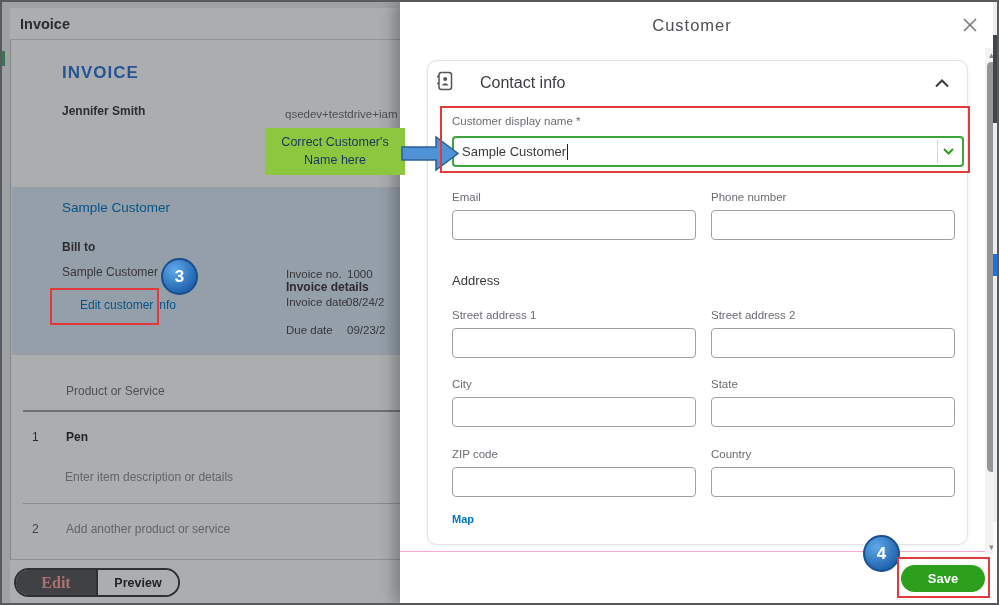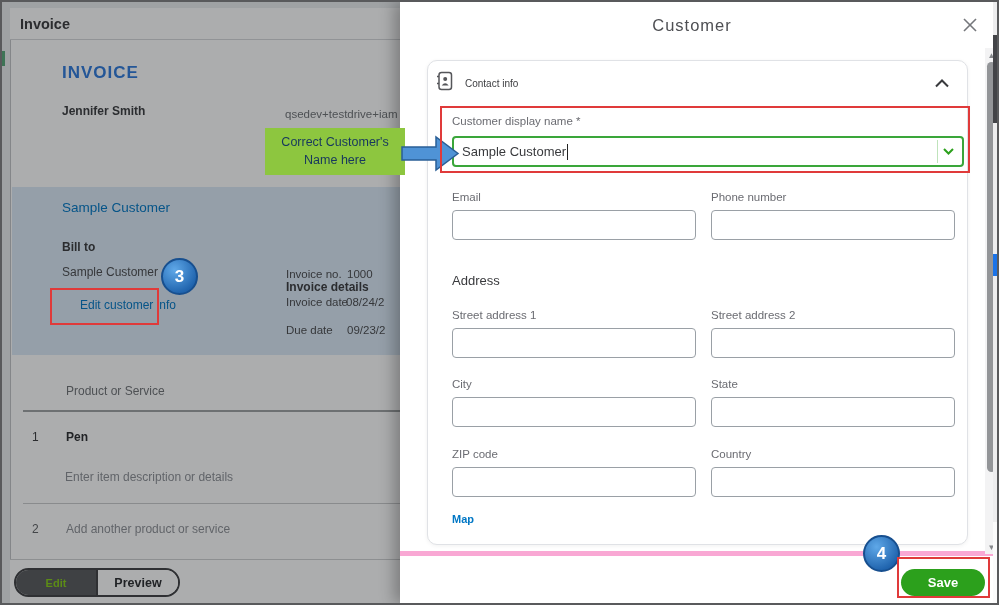--- a/index.html
+++ b/index.html
@@ -32,54 +32,54 @@
   .hr2 { position:absolute; left:21px; top:501px; width:377px; height:1px; background:#c9cbcd; }
   .row-num1 { position:absolute; left:30px; top:428px; font-size:12px; color:#393a3d; }
   .row-item { position:absolute; left:64px; top:428px; font-size:12px; font-weight:bold; color:#2a2b2e; }
   .row-desc { position:absolute; left:63px; top:468px; font-size:12px; color:#8d9096; }
   .row-num2 { position:absolute; left:30px; top:520px; font-size:12px; color:#5f6164; }
   .row-add  { position:absolute; left:64px; top:520px; font-size:12px; color:#8d9096; }
   .left-footer { position:absolute; left:8px; right:0; top:557px; bottom:0; background:#fff;
                  border-top:1px solid #cfd1d3; }
   .pill { position:absolute; left:12px; top:566px; width:166px; height:29px; border:2px solid #3f4043;
           border-radius:15px; overflow:hidden; display:flex; background:#fff; }
-  .pill-edit { width:80px; background:#58595c; color:#84cc16; font-size:11px; font-weight:bold;
-               display:flex; align-items:center; justify-content:center; }
+  .pill-edit { width:80px; background:#58595c; color:#fca5a5; font-size:16px; font-weight:bold;
+               display:flex; align-items:center; justify-content:center;font-family:Liberation Serif, serif; }
   .pill-preview { flex:1; background:#fff; color:#2a2b2e; font-size:12.5px; font-weight:bold;
                display:flex; align-items:center; justify-content:center; border-left:2px solid #3f4043; }
   .green-sliver { position:absolute; left:0; top:49px; width:3px; height:15px; background:#57a878; }
   .dim { position:absolute; left:0; top:0; right:0; bottom:0; background:rgba(18,19,22,0.35); z-index:5; }
 
   
   .drawer { position:absolute; left:398px; top:0; width:598px; height:601px; background:#fff;
             box-shadow:-6px 0 14px rgba(0,0,0,0.28); z-index:10; }
   .drawer-title { position:absolute; left:0; right:14px; top:14px; text-align:center;
                   font-size:16.5px; color:#4e4f53; letter-spacing:1px; }
   .close-x { position:absolute; right:20px; top:15px; width:16px; height:16px; cursor:pointer; }
   .card { position:absolute; left:27px; top:58px; width:541px; height:485px; background:#fff;
           border:1px solid #e0e2e6; border-radius:10px; box-shadow:0 1px 4px rgba(0,0,0,0.06); }
   .card-header { height:44px; display:flex; align-items:center; padding:0 10px 0 8px; }
-  .card-header .title { margin-left:12px; font-size:10px; color:#3c3d40; }
+  .card-header .title { margin-left:27px; font-size:16px; color:#3c3d40; }
   .chev-up { margin-left:auto; margin-right:8px; }
   .f-label { position:absolute; font-size:11.5px; color:#6b6c72; }
   .f-row { position:absolute; left:24px; width:503px; display:flex; gap:15px; }
   .f-row .cell { flex:1; }
   .tb { width:100%; height:30px; border:1px solid #9aa0a6; border-radius:4px; background:#fff;
         font-family:"Liberation Sans",sans-serif; font-size:13px; color:#393a3d; padding:0 8px; outline:none; }
   .cell .lab { display:block; font-size:11.5px; color:#6b6c72; margin-bottom:7px; }
   .combo { position:absolute; left:24px; top:75px; width:512px; height:31px; border:2px solid #3aa63a;
            border-radius:4px; background:#fff; display:flex; align-items:center; padding-left:8px;
            font-size:13px; color:#393a3d; }
   .caret { display:inline-block; width:1px; height:16px; background:#222; margin-left:1px; }
   .combo-dd { position:absolute; right:3px; top:2px; bottom:2px; width:22px;
               display:flex; align-items:center; justify-content:center; border-left:1px solid #bfe3bb; }
   .addr-head { position:absolute; left:24px; top:212px; font-size:13px; color:#393a3d; }
   .map-link { position:absolute; left:24px; top:452px; font-size:11px; font-weight:bold; color:#0077c5; }
   .drawer-footer { position:absolute; left:0; right:0; top:549px; bottom:0; background:#fff;
-                   border-top:5px solid #f9a8d4; }
+                   border-top:1px solid #f9a8d4; }
   .save-btn { position:absolute; right:13px; top:13px; width:84px; height:27px; background:#2ca01c;
               border:none; border-radius:14px; color:#fff; font-size:13px; font-weight:bold;
               font-family:"Liberation Sans",sans-serif; cursor:pointer; }
   .scrollbar { position:absolute; left:585px; top:46px; width:13px; height:506px; background:#f3f3f4; }
   .sb-up, .sb-down { position:absolute; left:0; width:13px; height:14px; display:flex;
                      align-items:center; justify-content:center; color:#85878b; font-size:8px; }
   .sb-up { top:0; } .sb-down { bottom:0; }
   .sb-thumb { position:absolute; left:2px; top:14px; width:9px; height:410px; background:#939598; border-radius:5px; }
 
   .edge-strip { position:absolute; right:0; top:0; width:4px; height:100%; background:#ededee; z-index:30; }

